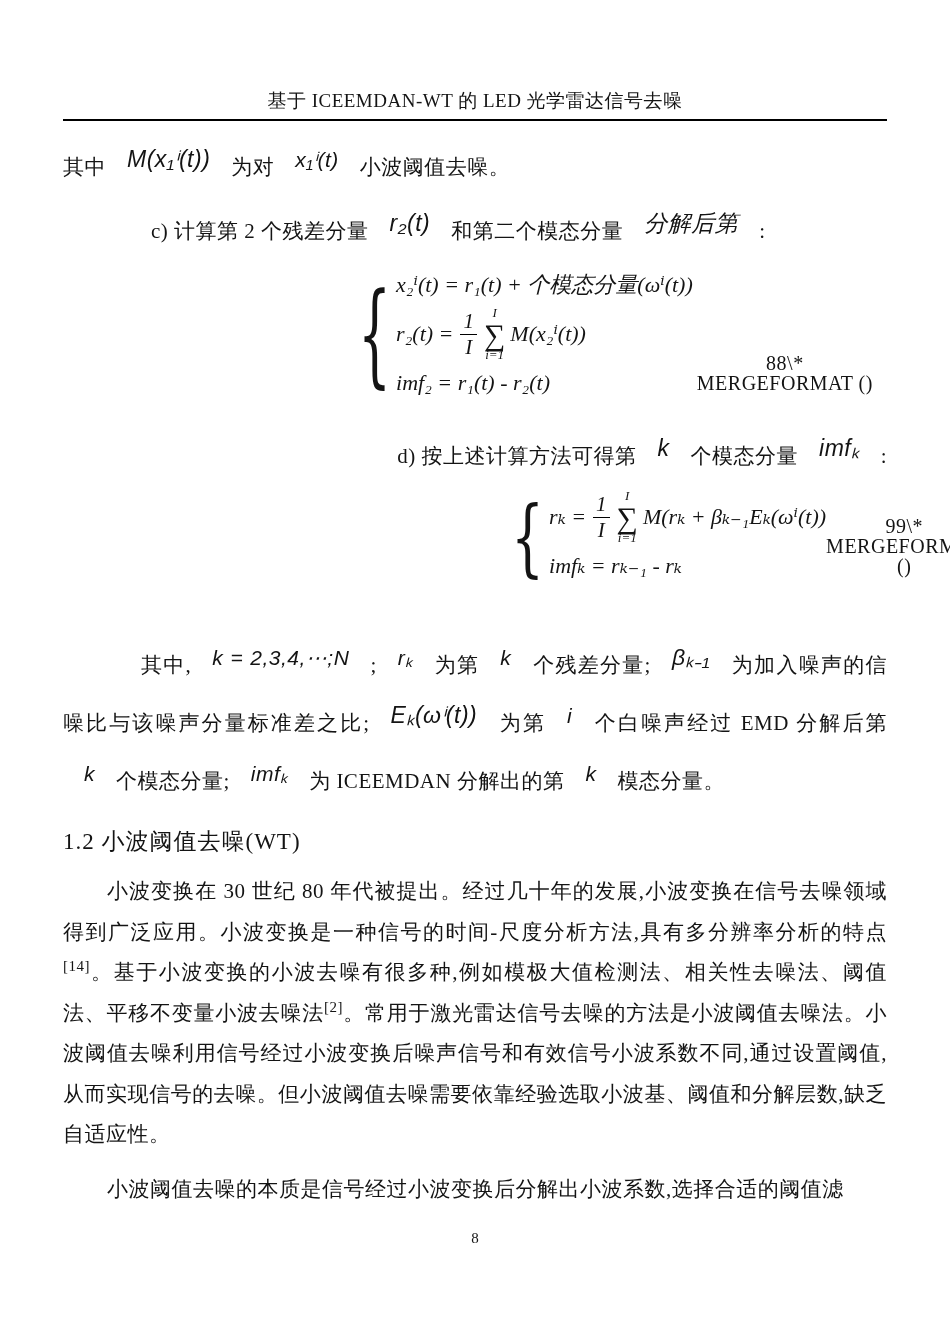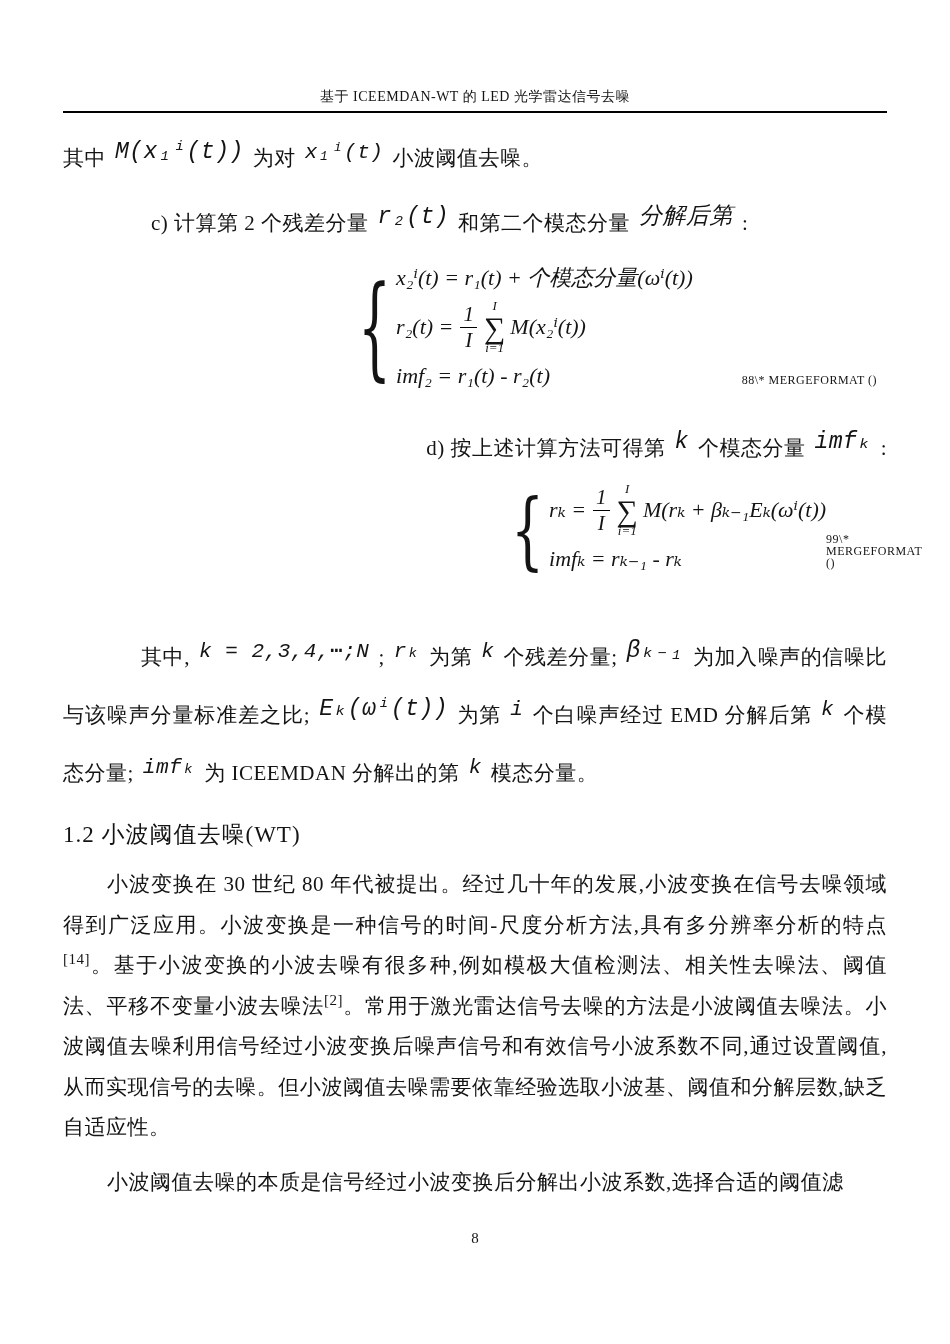--- a/index.html
+++ b/index.html
@@ -2,27 +2,27 @@
 <html><head>
 <meta charset="utf-8">
 <style>
   html,body { margin:0; padding:0; background:#ffffff; }
   .page {
     position:relative; width:950px; height:1344px; margin:0 auto;
     background:#ffffff; color:#141414; overflow:hidden;
     font-family:"Liberation Serif","DejaVu Serif",serif;
   }
   .header { margin:0 63px; padding-top:88px; }
-  .header-title { text-align:center; font-size:14px; letter-spacing:0.5px; }
+  .header-title { text-align:center; font-size:19px; letter-spacing:0.5px; }
   .header-rule { margin-top:5px; border-bottom:2px solid #000; height:0; }
   .content { margin:0 63px; }
 
   .intro-line { margin:20px 0 0 0; font-size:21px; line-height:50px; letter-spacing:0.5px; }
 
-  .imath { font-style:italic; font-family:Liberation Mono, monospace; margin:0 9px; white-space:nowrap; }
+  .imath { font-style:italic; font-family:Liberation Sans, sans-serif; margin:0 21px; white-space:nowrap; }
   .raised { position:relative; top:-7px; }
   .mbig { font-size:23px; }
 
   .item-line { margin:16px 0 0 88px; font-size:21px; line-height:44px; letter-spacing:0.5px; }
   #step-d { margin-top:30px;text-align:right; }
 
   .eqrow { display:flex; align-items:flex-end; }
   #eq1 { margin-top:12px; }
   #eq2 { margin-top:10px; }
   .eqgroup { display:flex; align-items:center; }
@@ -33,21 +33,21 @@
   .b2 { font-size:52px; transform:scaleY(1.62); }
   .eqlines { margin-left:5px; font-size:22px; font-style:italic; }
   .eqline { line-height:40px; white-space:nowrap; }
   .eqline.tall { line-height:58px; display:flex; align-items:center; }
   .frac { display:inline-flex; flex-direction:column; align-items:center; line-height:1.05; font-size:21px; margin:0 2px 0 7px; }
   .fnum { border-bottom:1.5px solid #000; padding:0 3px 1px 3px; }
   .fden { padding-top:1px; }
   .sum { display:inline-flex; flex-direction:column; align-items:center; line-height:1; margin:0 5px; }
   .stop,.sbot { font-size:13px; line-height:1.15; font-style:italic; }
   .sigma { font-size:30px; line-height:0.9; font-style:normal; }
-  .eqlabel { margin-left:auto; font-size:12px; font-style:normal; line-height:1; padding:0 10px 10px 0; letter-spacing:0.5px; }
+  .eqlabel { margin-left:auto; font-size:20px; font-style:normal; line-height:1; padding:0 10px 10px 0; letter-spacing:0.5px;text-align:center; }
 
   .where-para { margin:50px 0 0 0; font-size:21px; line-height:57px; text-align:justify; text-indent:78px; letter-spacing:0.5px; }
 
   .section-heading { margin:16px 0 0 0; font-size:23px; font-weight:400; letter-spacing:1px; }
 
   .para { margin:14px 0 0 0; font-size:21px; line-height:40.5px; text-align:justify; text-indent:44px; letter-spacing:0.5px; }
   sup.cite { font-size:15px; vertical-align:super; line-height:0;margin-top:32px; }
 
   .pagenum { position:absolute; left:0; right:0; bottom:97px; text-align:center; font-size:15px; }
 </style>

